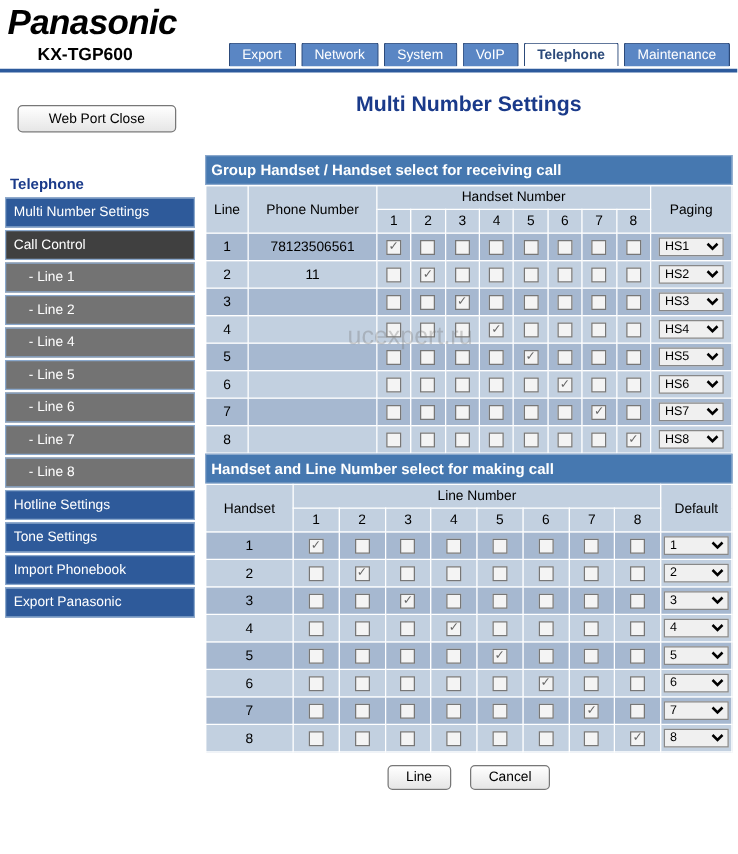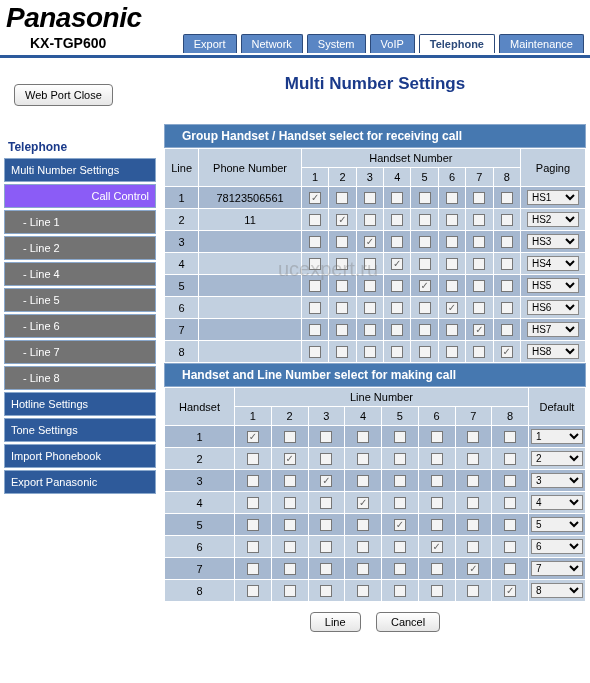--- a/index.html
+++ b/index.html
@@ -61,21 +61,21 @@
   .main {
     display: flex;
   }
   .side {
     width: 160px;
     flex-shrink: 0;
     padding: 6px 4px;
   }
   .btn-port {
     margin: 20px 0 30px 10px;
-    padding: 4px 10px;
+    padding: 4px 24px;
     font-size: 11px;
     border: 1px solid #777;
     border-radius: 4px;
     background: linear-gradient(#fff,#e6e6e6);
     cursor: pointer;
   }
   .side-title {
     color: #1a3a8a;
     font-weight: bold;
     font-size: 12px;
@@ -84,22 +84,21 @@
   .side-item {
     background: #2e5a9a;
     color: #fff;
     font-size: 11px;
     padding: 5px 6px;
     border: 1px solid #8aa8cc;
     margin-bottom: 2px;
     cursor: pointer;
   }
   .side-item.light {
-    background: #8b5cf6;
-    text-align: right;
+    background: #404040;
   }
   .side-item.sub {
     padding-left: 18px;
     background: #737373;
   }
   .content {
     flex: 1;
     padding: 6px 4px 10px 4px;
     position: relative;
   }
@@ -108,21 +107,21 @@
     font-size: 17px;
     font-weight: bold;
     text-align: center;
     margin: 10px 0 30px 0;
   }
   .section-bar {
     background: #4678b0;
     color: #fff;
     font-weight: bold;
     font-size: 12px;
-    padding: 4px 17px;
+    padding: 4px 4px;
     border: 1px solid #8aa8cc;
   }
   table.cfg {
     border-collapse: collapse;
     width: 100%;
     font-size: 11px;
   }
   table.cfg th, table.cfg td {
     border: 1px solid #fff;
     background: #c2d0e0;

